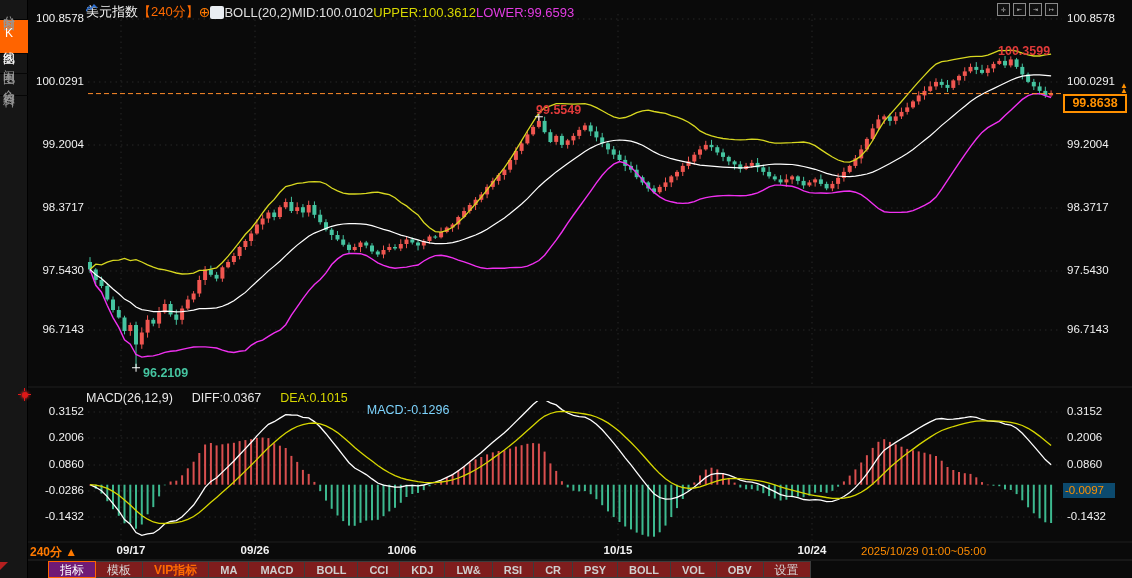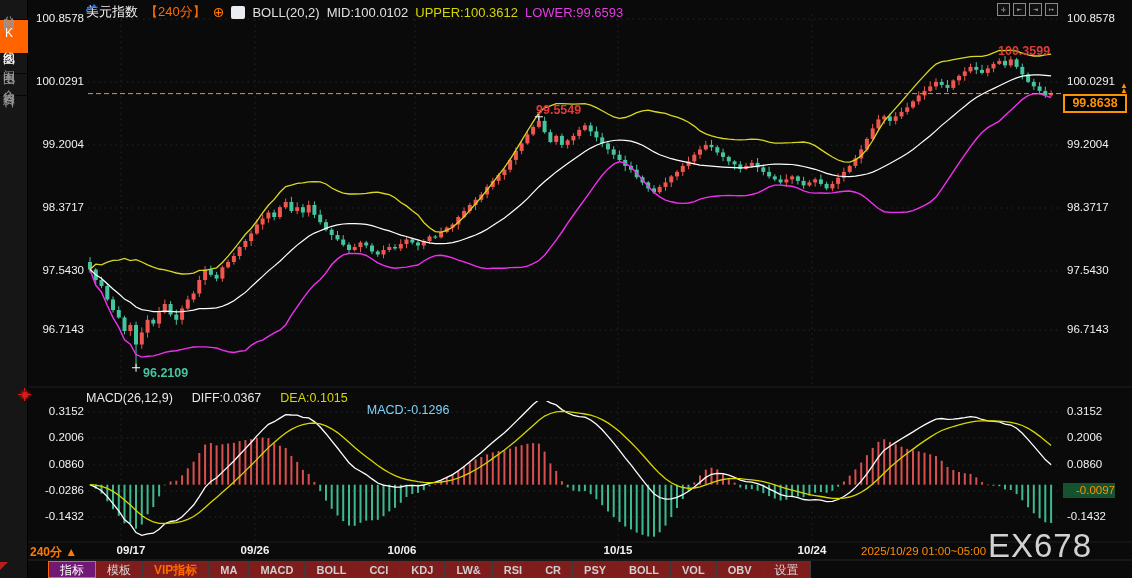--- a/index.html
+++ b/index.html
@@ -15,38 +15,38 @@
     width:28px; text-align:center; padding:6px 0 7px 0; cursor:pointer;
     writing-mode:vertical-lr; text-orientation:upright; margin:0 auto;
     letter-spacing:2px; font-size:12px; color:#979797; border-bottom:1px solid #050505;
     display:block;
   }
   .side-tab.active { background:#ff6400; color:#fff; }
   #alert-flash { position:absolute; left:18px; top:388px; width:13px; height:13px; }
   #alert-flash .core { position:absolute; left:3.5px; top:3.5px; width:6px; height:6px; border-radius:50%; background:#e01818; box-shadow:0 0 3px 1px rgba(255,40,40,.65); }
   #alert-flash .ray { position:absolute; background:#e01818; }
   
-  #header { position:absolute; left:86px; top:4px; height:16px; display:flex; align-items:center; gap:7px; font-size:13px; white-space:nowrap; }
+  #header { position:absolute; left:86px; top:4px; height:16px; display:flex; align-items:center; font-size:13px; white-space:nowrap; }
   #hdr-symbol { color:#f2f2f2; }
   #hdr-period { color:#ff6a00; }
   #hdr-plus { color:#ff7a00; font-size:14px; line-height:12px; }
   #hdr-chart-ic { width:14px; height:13px; background:#e9edf2; border-radius:2px; display:flex; align-items:center; justify-content:center; }
   #hdr-boll,#hdr-mid { color:#e0e0e0; }
   #hdr-upper { color:#d6d600; }
   #hdr-lower { color:#e23ce2; }
   
   #tr-icons { position:absolute; left:997px; top:3px; display:flex; gap:3px; }
   .tr-ic { width:13px; height:13px; border:1px solid #8a8a8a; background:#101010; color:#b8b8b8; font-size:8px; line-height:11px; text-align:center; cursor:pointer; overflow:hidden; font-family:"DejaVu Sans Mono",monospace; }
   
   .yl { position:absolute; left:28px; width:56px; text-align:right; font-size:11.5px; color:#f2f2f2; }
   .yr { position:absolute; left:1067px; width:62px; text-align:left; font-size:11.5px; color:#f2f2f2; }
   
   #price-tag { position:absolute; left:1063px; width:64px; height:19px; border:2px solid #ff9000; background:#000; color:#ff9000; font-size:12.5px; font-weight:bold; text-align:center; line-height:15px; }
   #price-arrows { position:absolute; left:1118px; width:12px; text-align:center; color:#ff9000; font-size:8px; line-height:4.5px; }
-  #macd-tag { position:absolute; left:1063px; width:52px; height:15px; background:#14532d; color:#ff9000; font-size:11.5px; line-height:15px; text-align:right; padding-left:2px; z-index:4; }
+  #macd-tag { position:absolute; left:1063px; width:52px; height:15px; background:#0c4a6e; color:#ff9000; font-size:11.5px; line-height:15px; text-align:left; padding-left:2px; z-index:4; }
   
   #macd-header { position:absolute; left:86px; top:391px; display:flex; gap:19px; font-size:12.5px; white-space:nowrap; }
   #macd-f,#macd-diff { color:#e8e8e8; }
   #macd-dea { color:#d6d600; }
   #macd-m { color:#7dd3fc;margin-top:12px; }
   
   .anno { position:absolute; font-size:12.5px; font-weight:bold; white-space:nowrap; }
   
   #period-lbl { position:absolute; left:30px; top:544px; color:#ff7a00; font-size:12px; font-weight:bold; }
   .xdate { position:absolute; top:544px; transform:translateX(-50%); font-size:11.5px; font-weight:bold; color:#f2f2f2; }
@@ -700,21 +700,20 @@
   <div id="period-lbl">240分 ▲</div>
   <div id="xdates-layer">
       <div class="xdate" style="left: 121px; padding-left: 20px;">09/17</div>
       <div class="xdate" style="left: 255px;">09/26</div>
       <div class="xdate" style="left: 402px;">10/06</div>
       <div class="xdate" style="left: 618px;">10/15</div>
       <div class="xdate" style="left: 812px;">10/24</div>
     </div>
   <div id="xcurrent">2025/10/29 01:00~05:00</div>
 
-  <div id="watermark">EX678</div>
 
   <div id="toolbar">
       <div class="tb-btn active">指标</div>
       <div class="tb-btn">模板</div>
       <div class="tb-btn vip">VIP指标</div>
       <div class="tb-btn lat">MA</div>
       <div class="tb-btn lat">MACD</div>
       <div class="tb-btn lat">BOLL</div>
       <div class="tb-btn lat">CCI</div>
       <div class="tb-btn lat">KDJ</div>

